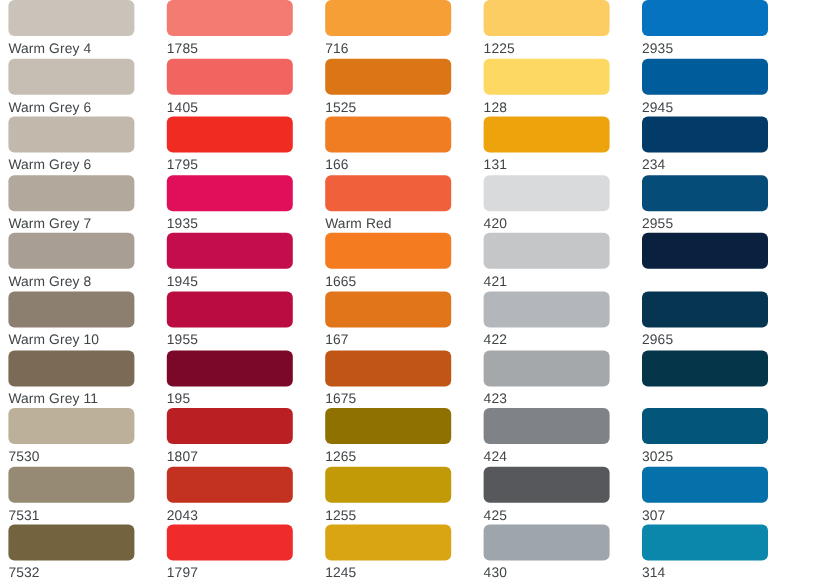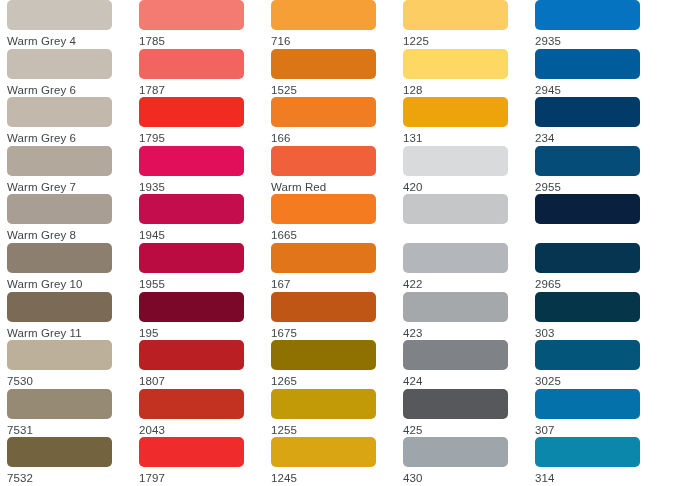--- a/index.html
+++ b/index.html
@@ -92,21 +92,21 @@
         <div class="swatch-label">7532</div>
       </div>
     </div>
     <div class="column">
       <div class="swatch-cell">
         <div class="swatch-chip" style="background-color: rgb(243, 123, 114);"></div>
         <div class="swatch-label">1785</div>
       </div>
       <div class="swatch-cell">
         <div class="swatch-chip" style="background-color: rgb(241, 100, 96);"></div>
-        <div class="swatch-label">1787</div>
+        <div class="swatch-label">1405</div>
       </div>
       <div class="swatch-cell">
         <div class="swatch-chip" style="background-color: rgb(239, 43, 34);"></div>
         <div class="swatch-label">1795</div>
       </div>
       <div class="swatch-cell">
         <div class="swatch-chip" style="background-color: rgb(225, 15, 90);"></div>
         <div class="swatch-label">1935</div>
       </div>
       <div class="swatch-cell">
@@ -188,20 +188,21 @@
       <div class="swatch-cell">
         <div class="swatch-chip" style="background-color: rgb(237, 164, 12);"></div>
         <div class="swatch-label">131</div>
       </div>
       <div class="swatch-cell">
         <div class="swatch-chip" style="background-color: rgb(216, 218, 219);"></div>
         <div class="swatch-label">420</div>
       </div>
       <div class="swatch-cell">
         <div class="swatch-chip" style="background-color: rgb(196, 198, 200);"></div>
+        <div class="swatch-label">421</div>
       </div>
       <div class="swatch-cell">
         <div class="swatch-chip" style="background-color: rgb(179, 183, 187);"></div>
         <div class="swatch-label">422</div>
       </div>
       <div class="swatch-cell">
         <div class="swatch-chip" style="background-color: rgb(165, 168, 171);"></div>
         <div class="swatch-label">423</div>
       </div>
       <div class="swatch-cell">
@@ -236,21 +237,20 @@
       </div>
       <div class="swatch-cell">
         <div class="swatch-chip" style="background-color: rgb(9, 32, 62);"></div>
       </div>
       <div class="swatch-cell">
         <div class="swatch-chip" style="background-color: rgb(5, 53, 80);"></div>
         <div class="swatch-label">2965</div>
       </div>
       <div class="swatch-cell">
         <div class="swatch-chip" style="background-color: rgb(4, 53, 72);"></div>
-        <div class="swatch-label">303</div>
       </div>
       <div class="swatch-cell">
         <div class="swatch-chip" style="background-color: rgb(4, 85, 122);"></div>
         <div class="swatch-label">3025</div>
       </div>
       <div class="swatch-cell">
         <div class="swatch-chip" style="background-color: rgb(5, 113, 171);"></div>
         <div class="swatch-label">307</div>
       </div>
       <div class="swatch-cell">

